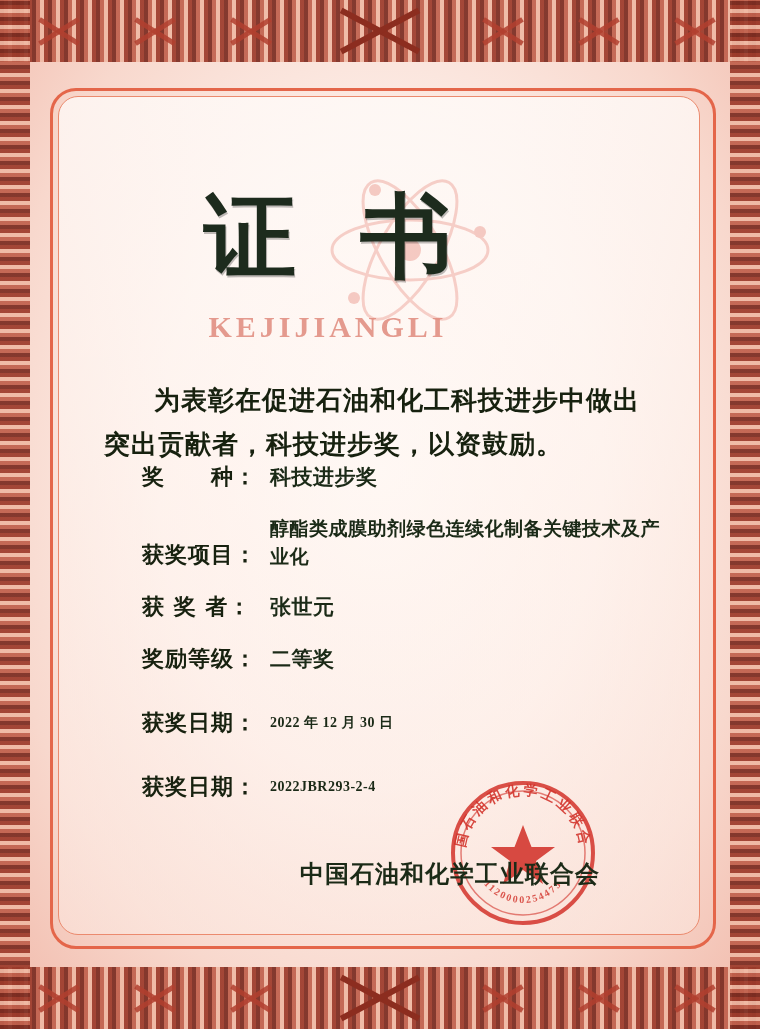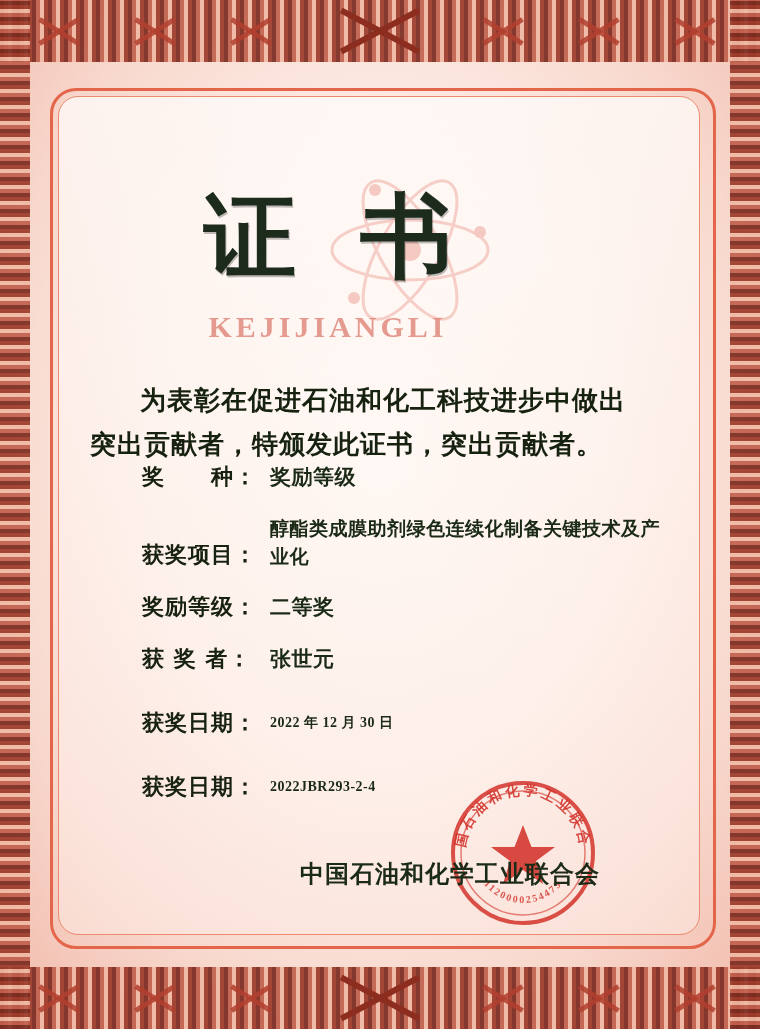--- a/index.html
+++ b/index.html
@@ -152,21 +152,21 @@
     font-size: 30px;
     font-weight: 700;
     letter-spacing: 4px;
     color: #e08a7d;
     opacity: .85;
   }
 
   
   .body-text {
     position: absolute;
-    left: 90px; top: 378px;
+    left: 104px; top: 378px;
     width: 556px;
     font-family: "DejaVu Sans", sans-serif;
     font-size: 26px;
     font-weight: 700;
     color: #17210f;
     line-height: 44px;
     letter-spacing: 1px;
   }
   .body-text .indent { display: inline-block; width: 50px; }
 
@@ -267,43 +267,43 @@
     <circle cx="34" cy="128" r="6" fill="#ea9387"></circle>
   </svg>
 
   <div class="title-wrap">
     <div class="title">证书</div>
     <div class="pinyin">KEJIJIANGLI</div>
   </div>
 
   <div class="body-text">
     <span class="indent"></span><span>为表彰在促进石油和化工科技进步中做出</span><br>
-    <span>突出贡献者，特颁发此证书，突出贡献者。</span>
+    <span>突出贡献者，科技进步奖，以资鼓励。</span>
   </div>
 
   <div class="fields">
 
     <div class="field-row">
       <div class="field-label">奖　　种：</div>
-      <div class="field-value">奖励等级</div>
+      <div class="field-value">科技进步奖</div>
     </div>
 
     <div class="field-row">
       <div class="field-label">获奖项目：</div>
       <div class="field-value small">醇酯类成膜助剂绿色连续化制备关键技术及产业化</div>
     </div>
 
     <div class="field-row">
+      <div class="field-label">获 奖 者：</div>
+      <div class="field-value">张世元</div>
+    </div>
+
+    <div class="field-row">
       <div class="field-label">奖励等级：</div>
       <div class="field-value">二等奖</div>
-    </div>
-
-    <div class="field-row">
-      <div class="field-label">获 奖 者：</div>
-      <div class="field-value">张世元</div>
     </div>
 
     <div class="field-row">
       <div class="field-label">获奖日期：</div>
       <div class="field-value latin">2022 年 12 月 30 日</div>
     </div>
 
     <div class="field-row">
       <div class="field-label">获奖日期：</div>
       <div class="field-value latin">2022JBR293-2-4</div>

